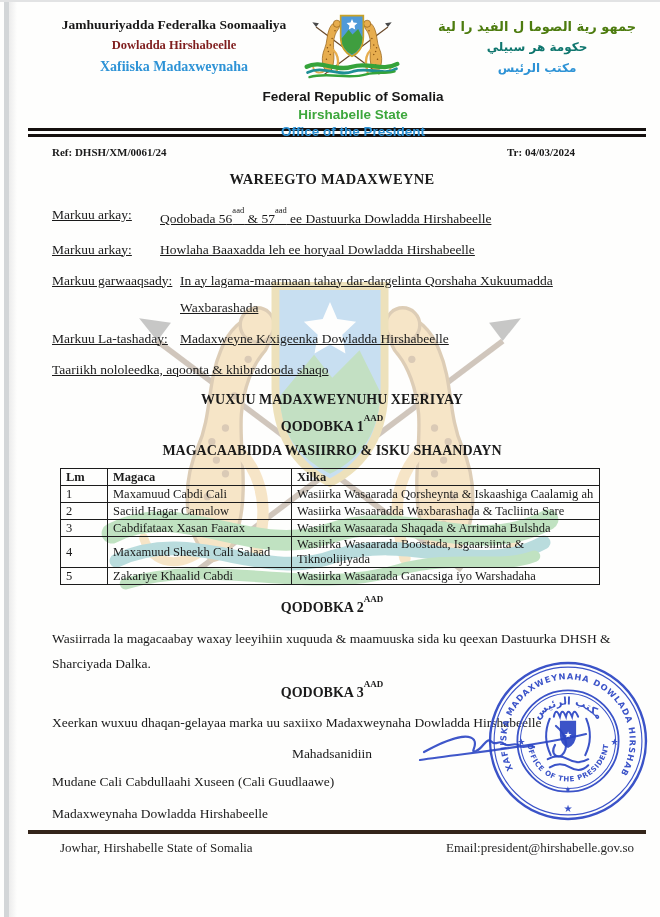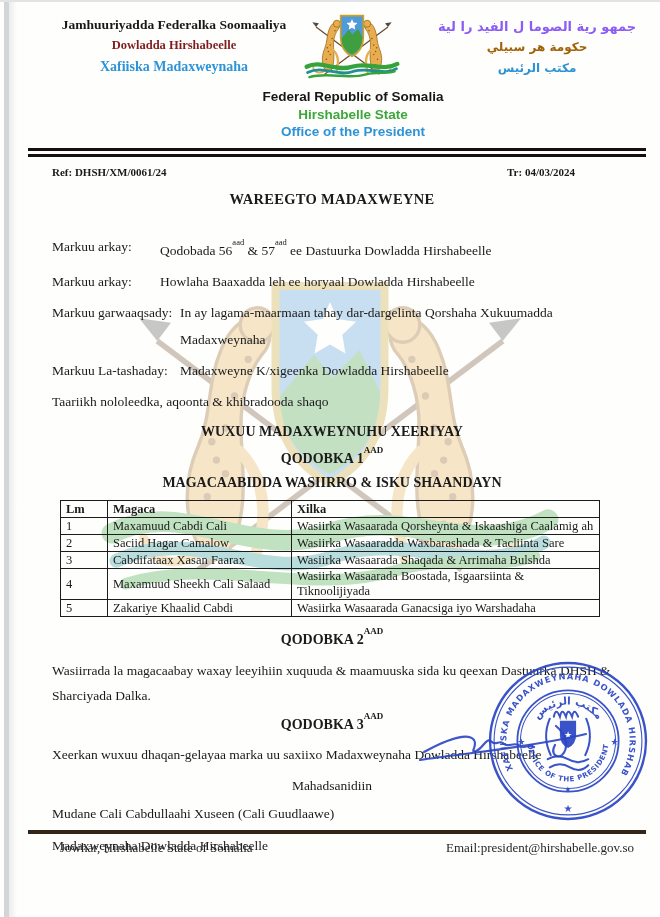--- a/index.html
+++ b/index.html
@@ -7,31 +7,31 @@
     position:relative;width:660px;height:917px;background:#fefefd;
     overflow:hidden;font-family:"Liberation Serif", serif;color:#1a1a1a;
   }
   .scan-edge-left{position:absolute;left:4px;top:0;width:5px;height:100%;
     background:#d3d6d8;}
   .scan-edge-fade{position:absolute;left:9px;top:0;width:8px;height:100%;
     background:linear-gradient(90deg,#ececec,#fefefd);}
   .scan-edge-top{position:absolute;left:0;top:0;width:100%;height:2px;background:#e2e3e4;}
 
   
-  .header{position:relative;height:148px;}
+  .header{position:relative;height:128px;}
   .hdr-left{position:absolute;left:48px;top:14px;width:252px;text-align:center;
     font-weight:bold;font-size:13.5px;line-height:21px;}
   .hdr-left .l1{color:#171717;}
   .hdr-left .l2{color:#7f1d1d;font-size:12.5px;}
   .hdr-left .l3{color:#2e93d6;font-size:14px;}
   .hdr-right{position:absolute;right:18px;top:16px;width:210px;text-align:center;
     direction:rtl;font-family:"DejaVu Sans", sans-serif;font-weight:bold;
     font-size:13px;line-height:21px;}
-  .hdr-right .l1{color:#8b5cf6;}
-  .hdr-right .l2{color:#a16207;font-size:12px;}
+  .hdr-right .l1{color:#4d7c0f;}
+  .hdr-right .l2{color:#0f766e;font-size:12px;}
   .hdr-right .l3{color:#2e93d6;font-size:12px;}
   .hdr-emblem{position:absolute;left:300px;top:2px;width:104px;height:86px;}
   .hdr-center{position:absolute;left:228px;top:88px;width:250px;text-align:center;
     font-family:"Liberation Sans", sans-serif;font-weight:bold;
     font-size:13.5px;line-height:17.5px;}
   .hdr-center .l1{color:#171717;}
   .hdr-center .l2{color:#3da73c;}
   .hdr-center .l3{color:#2e93d6;}
 
   .rule-double{margin:0 14px 0 28px;height:3px;
@@ -39,21 +39,21 @@
 
   
   .content{position:relative;z-index:2;padding:0 48px 0 52px;}
   .ref-row{display:flex;justify-content:space-between;margin-top:9px;
     font-weight:bold;font-size:11px;}
   .ref-row .tr{padding-right:37px;}
   .doc-title{text-align:center;margin-top:13px;font-weight:bold;font-size:14.5px;
     letter-spacing:.3px;}
 
   
-  .preamble{margin-top:25px;font-size:13.5px;}
+  .preamble{margin-top:13px;font-size:13.5px;text-decoration:underline;}
   .prow{display:flex;line-height:27px;margin-bottom:4px;}
   .prow .plabel{flex:0 0 108px;}
   .prow .pvalue{flex:1;}
   .pvalue .cont{display:block;}
   sup.small{font-size:8.5px;position:relative;top:-4px;}
 
   .cheading{text-align:center;font-weight:bold;font-size:14px;margin-top:9px;}
   .cheading sup.small{font-size:9px;}
 
   
@@ -180,21 +180,21 @@
       <div class="prow">
         <span class="plabel">Markuu arkay:</span>
         <span class="pvalue"><span>Qodobada 56</span><sup class="small">aad</sup><span> &amp; 57</span><sup class="small">aad</sup><span> ee Dastuurka Dowladda Hirshabeelle</span></span>
       </div>
       <div class="prow">
         <span class="plabel">Markuu arkay:</span>
         <span class="pvalue">Howlaha Baaxadda leh ee horyaal Dowladda Hirshabeelle</span>
       </div>
       <div class="prow">
         <span class="plabel" style="flex-basis:128px">Markuu garwaaqsady:</span>
-        <span class="pvalue"><span>In ay lagama-maarmaan tahay dar-dargelinta Qorshaha Xukuumadda</span><span class="cont">Madaxweynaha</span></span>
+        <span class="pvalue"><span>In ay lagama-maarmaan tahay dar-dargelinta Qorshaha Xukuumadda</span><span class="cont">Waxbarashada</span></span>
       </div>
       <div class="prow">
         <span class="plabel" style="flex-basis:128px">Markuu La-tashaday:</span>
         <span class="pvalue">Madaxweyne K/xigeenka Dowladda Hirshabeelle</span>
       </div>
       <div class="prow">
         <span class="pvalue">Taariikh nololeedka, aqoonta &amp; khibradooda shaqo</span>
       </div>
     </div>
 

